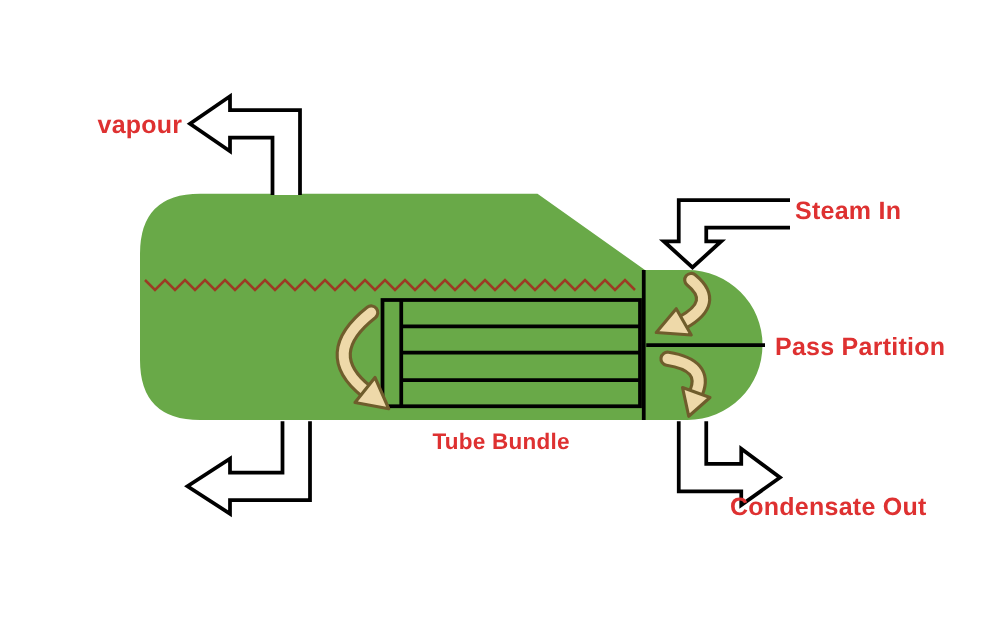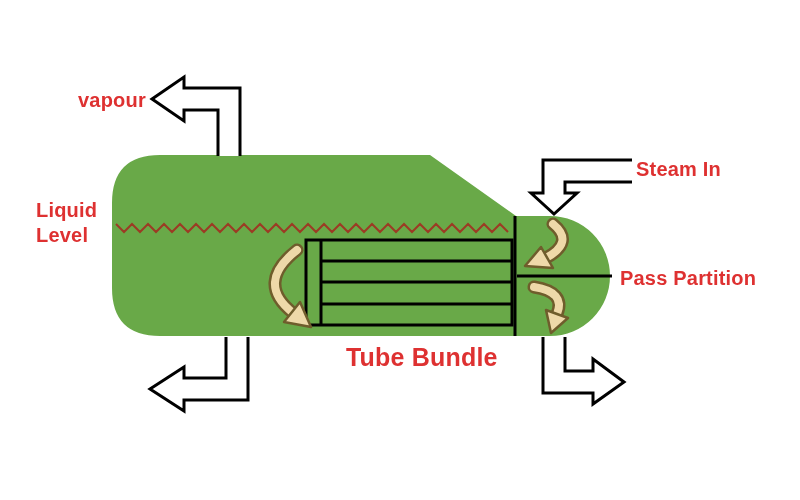--- a/index.html
+++ b/index.html
@@ -14,21 +14,21 @@
   html,body{margin:0;padding:0;background:var(--background);}
   .canvas{
     position:relative;width:800px;height:500px;background:var(--background);
     overflow:hidden;font-family:"Liberation Sans",sans-serif;
   }
   .canvas svg{position:absolute;left:0;top:0;}
   .label{
     position:absolute;color:var(--label-red);font-weight:bold;font-size:20px;
     line-height:1.25;white-space:nowrap;letter-spacing:0.2px;
   }
-  .label.small{font-size:25px;}
+  .label.small{font-size:18px;}
   .vessel{fill:var(--vessel-green);stroke:none;}
   .zig{fill:none;stroke:var(--zigzag-red);stroke-width:2;}
   .blk{fill:none;stroke:var(--line-black);stroke-width:3;}
   .hollow-arrow{fill:#ffffff;stroke:var(--line-black);stroke-width:3;stroke-linejoin:miter;}
   .flow-under{fill:none;stroke:var(--flow-outline);stroke-width:13;stroke-linecap:round;}
   .flow-over{fill:none;stroke:var(--flow-tan);stroke-width:8;stroke-linecap:round;}
   .flow-head{fill:var(--flow-tan);stroke:var(--flow-outline);stroke-width:2.5;stroke-linejoin:round;}
 </style>
 </head>
 <body>
@@ -69,26 +69,23 @@
     </g>
     <g>
       <path class="flow-under" d="M 534 287 Q 566 292 557 314"></path>
       <path class="flow-over" d="M 534 287 Q 566 292 557 314"></path>
       <polygon class="flow-head" points="546,310 568,318 551,333"></polygon>
     </g>
   </svg>
 
   <div class="label" style="left:78px;top:88px">vapour</div>
 
-  <div class="label" style="left:36px;top:198px">
-    <div>Liquid</div>
-    <div>Level</div>
-  </div>
 
 
   <div class="label small" style="left:346px;top:342px">Tube Bundle</div>
 
   <div class="label" style="left:620px;top:266px">Pass Partition</div>
 
   <div class="label" style="left:636px;top:157px">Steam In</div>
 
+  <div class="label" style="left:584px;top:394px">Condensate Out</div>
 
 </div>
 
 </body></html>

